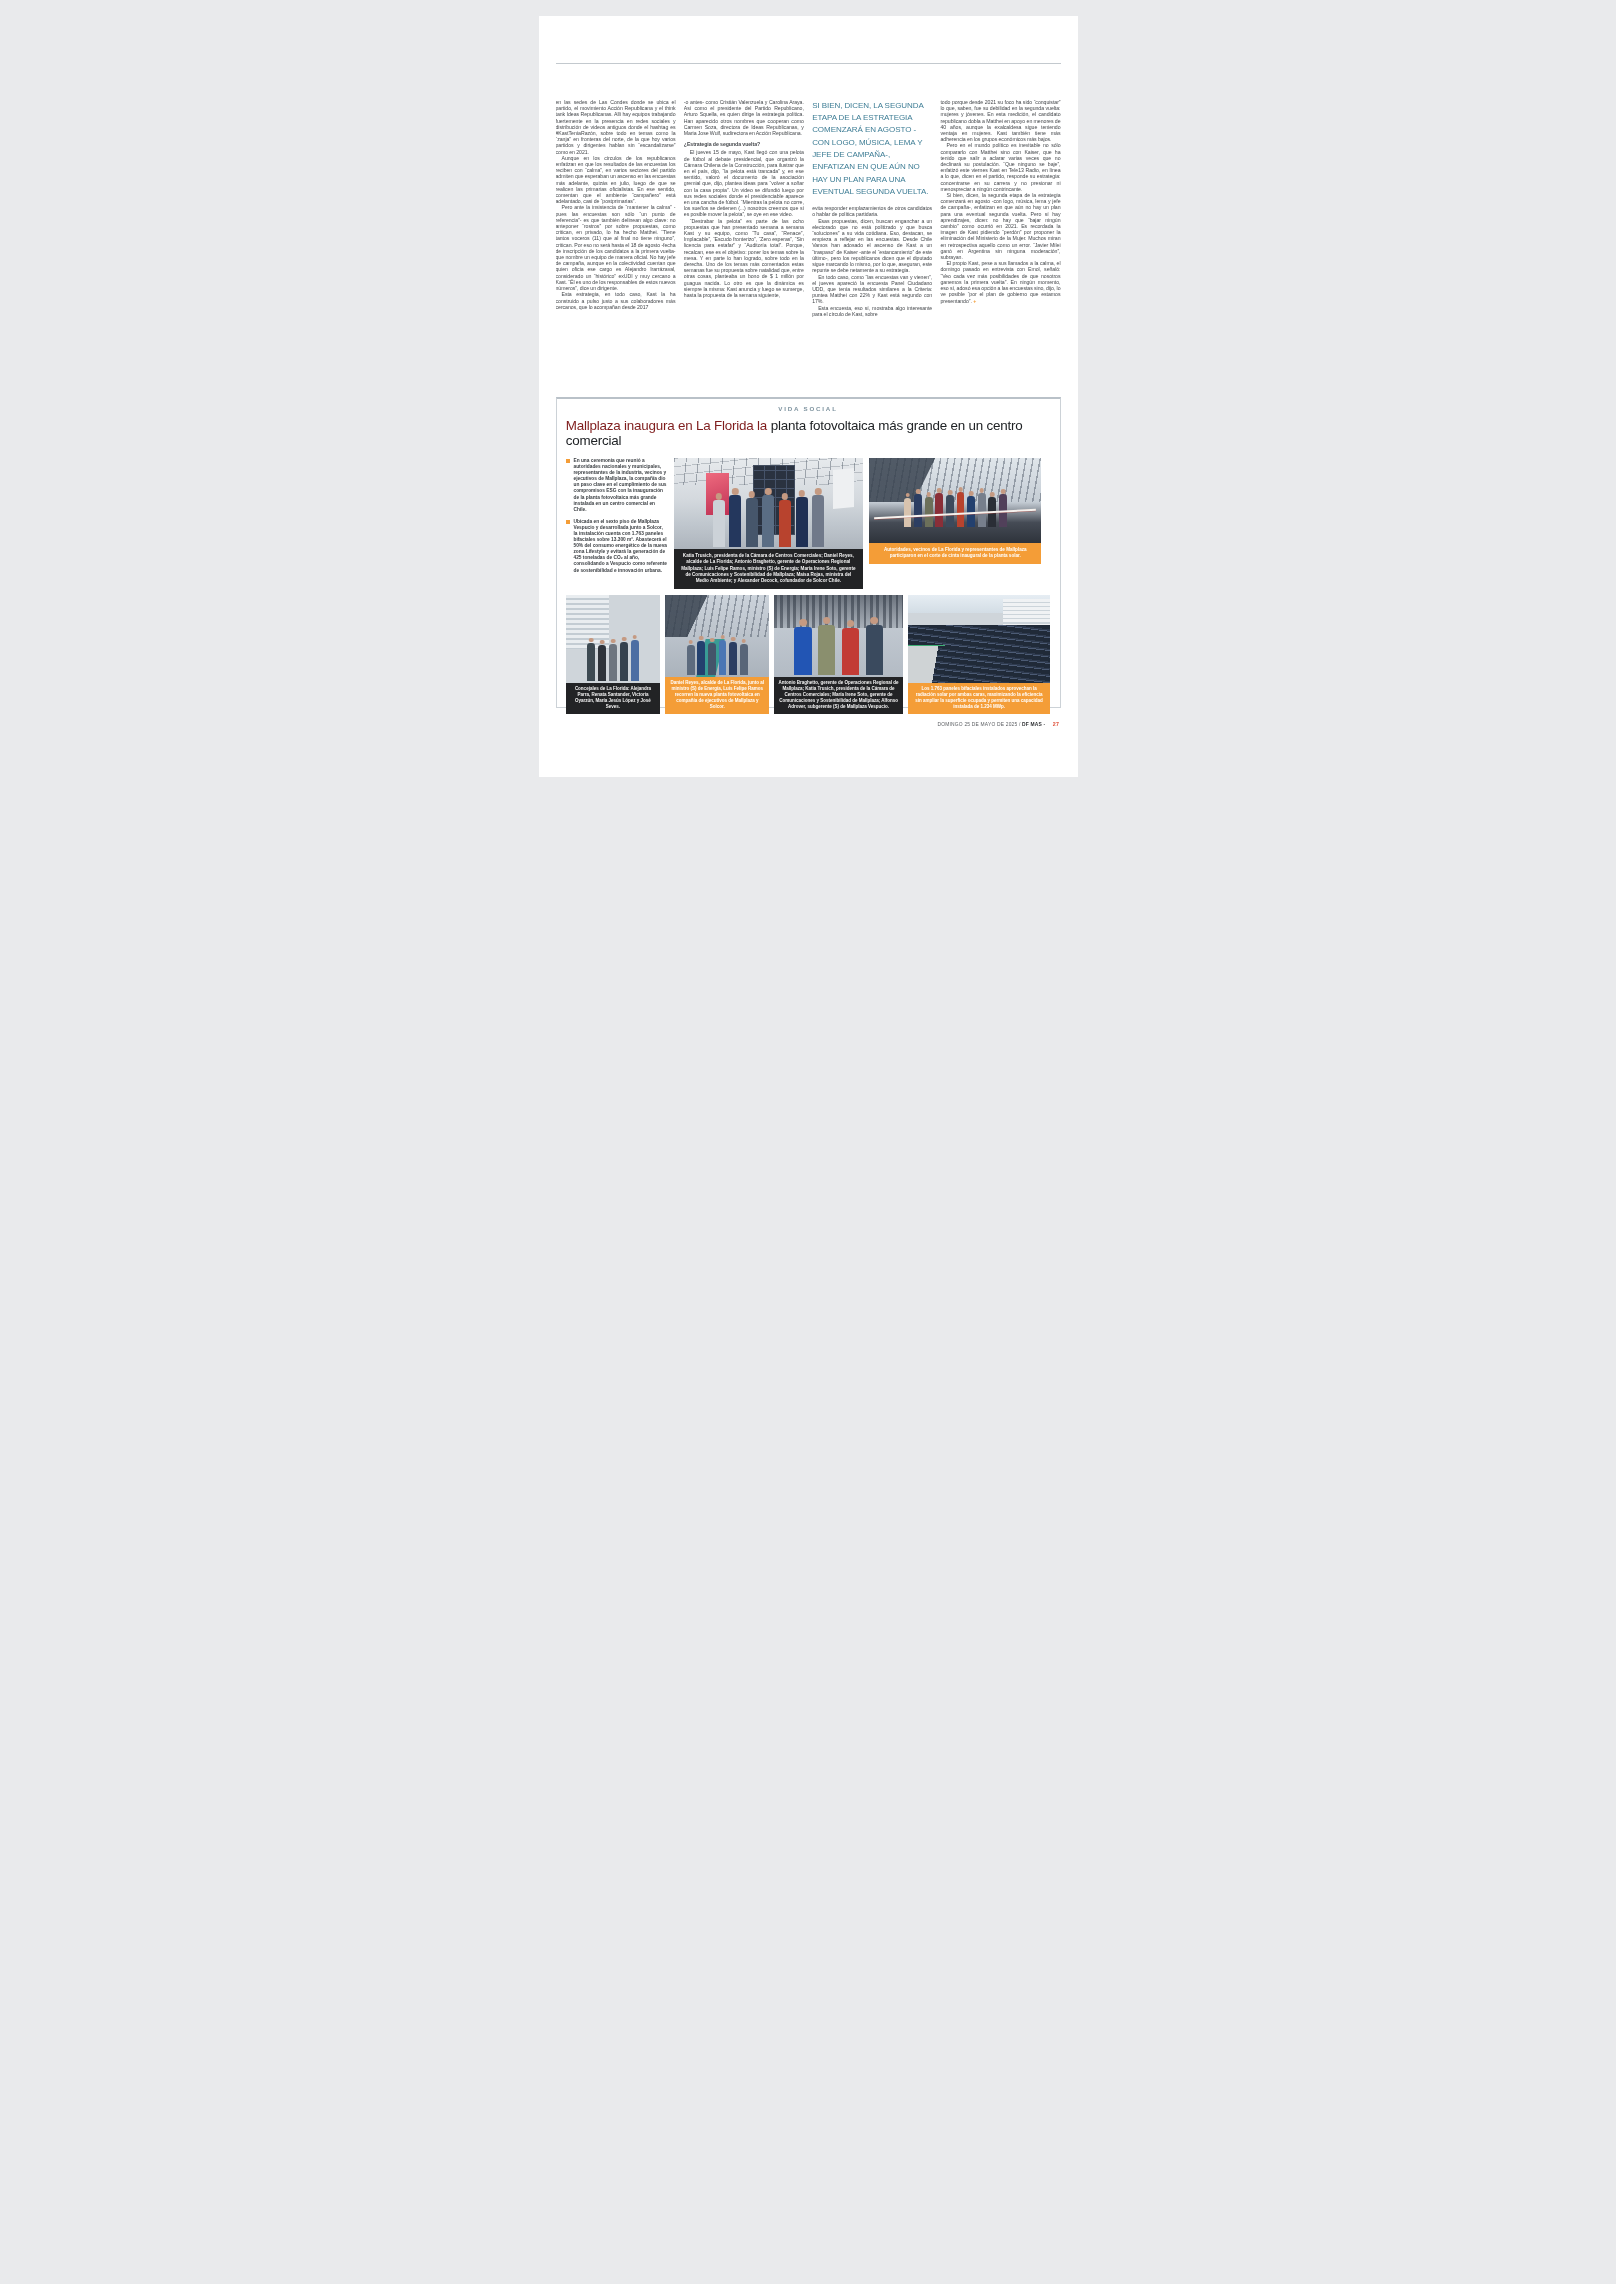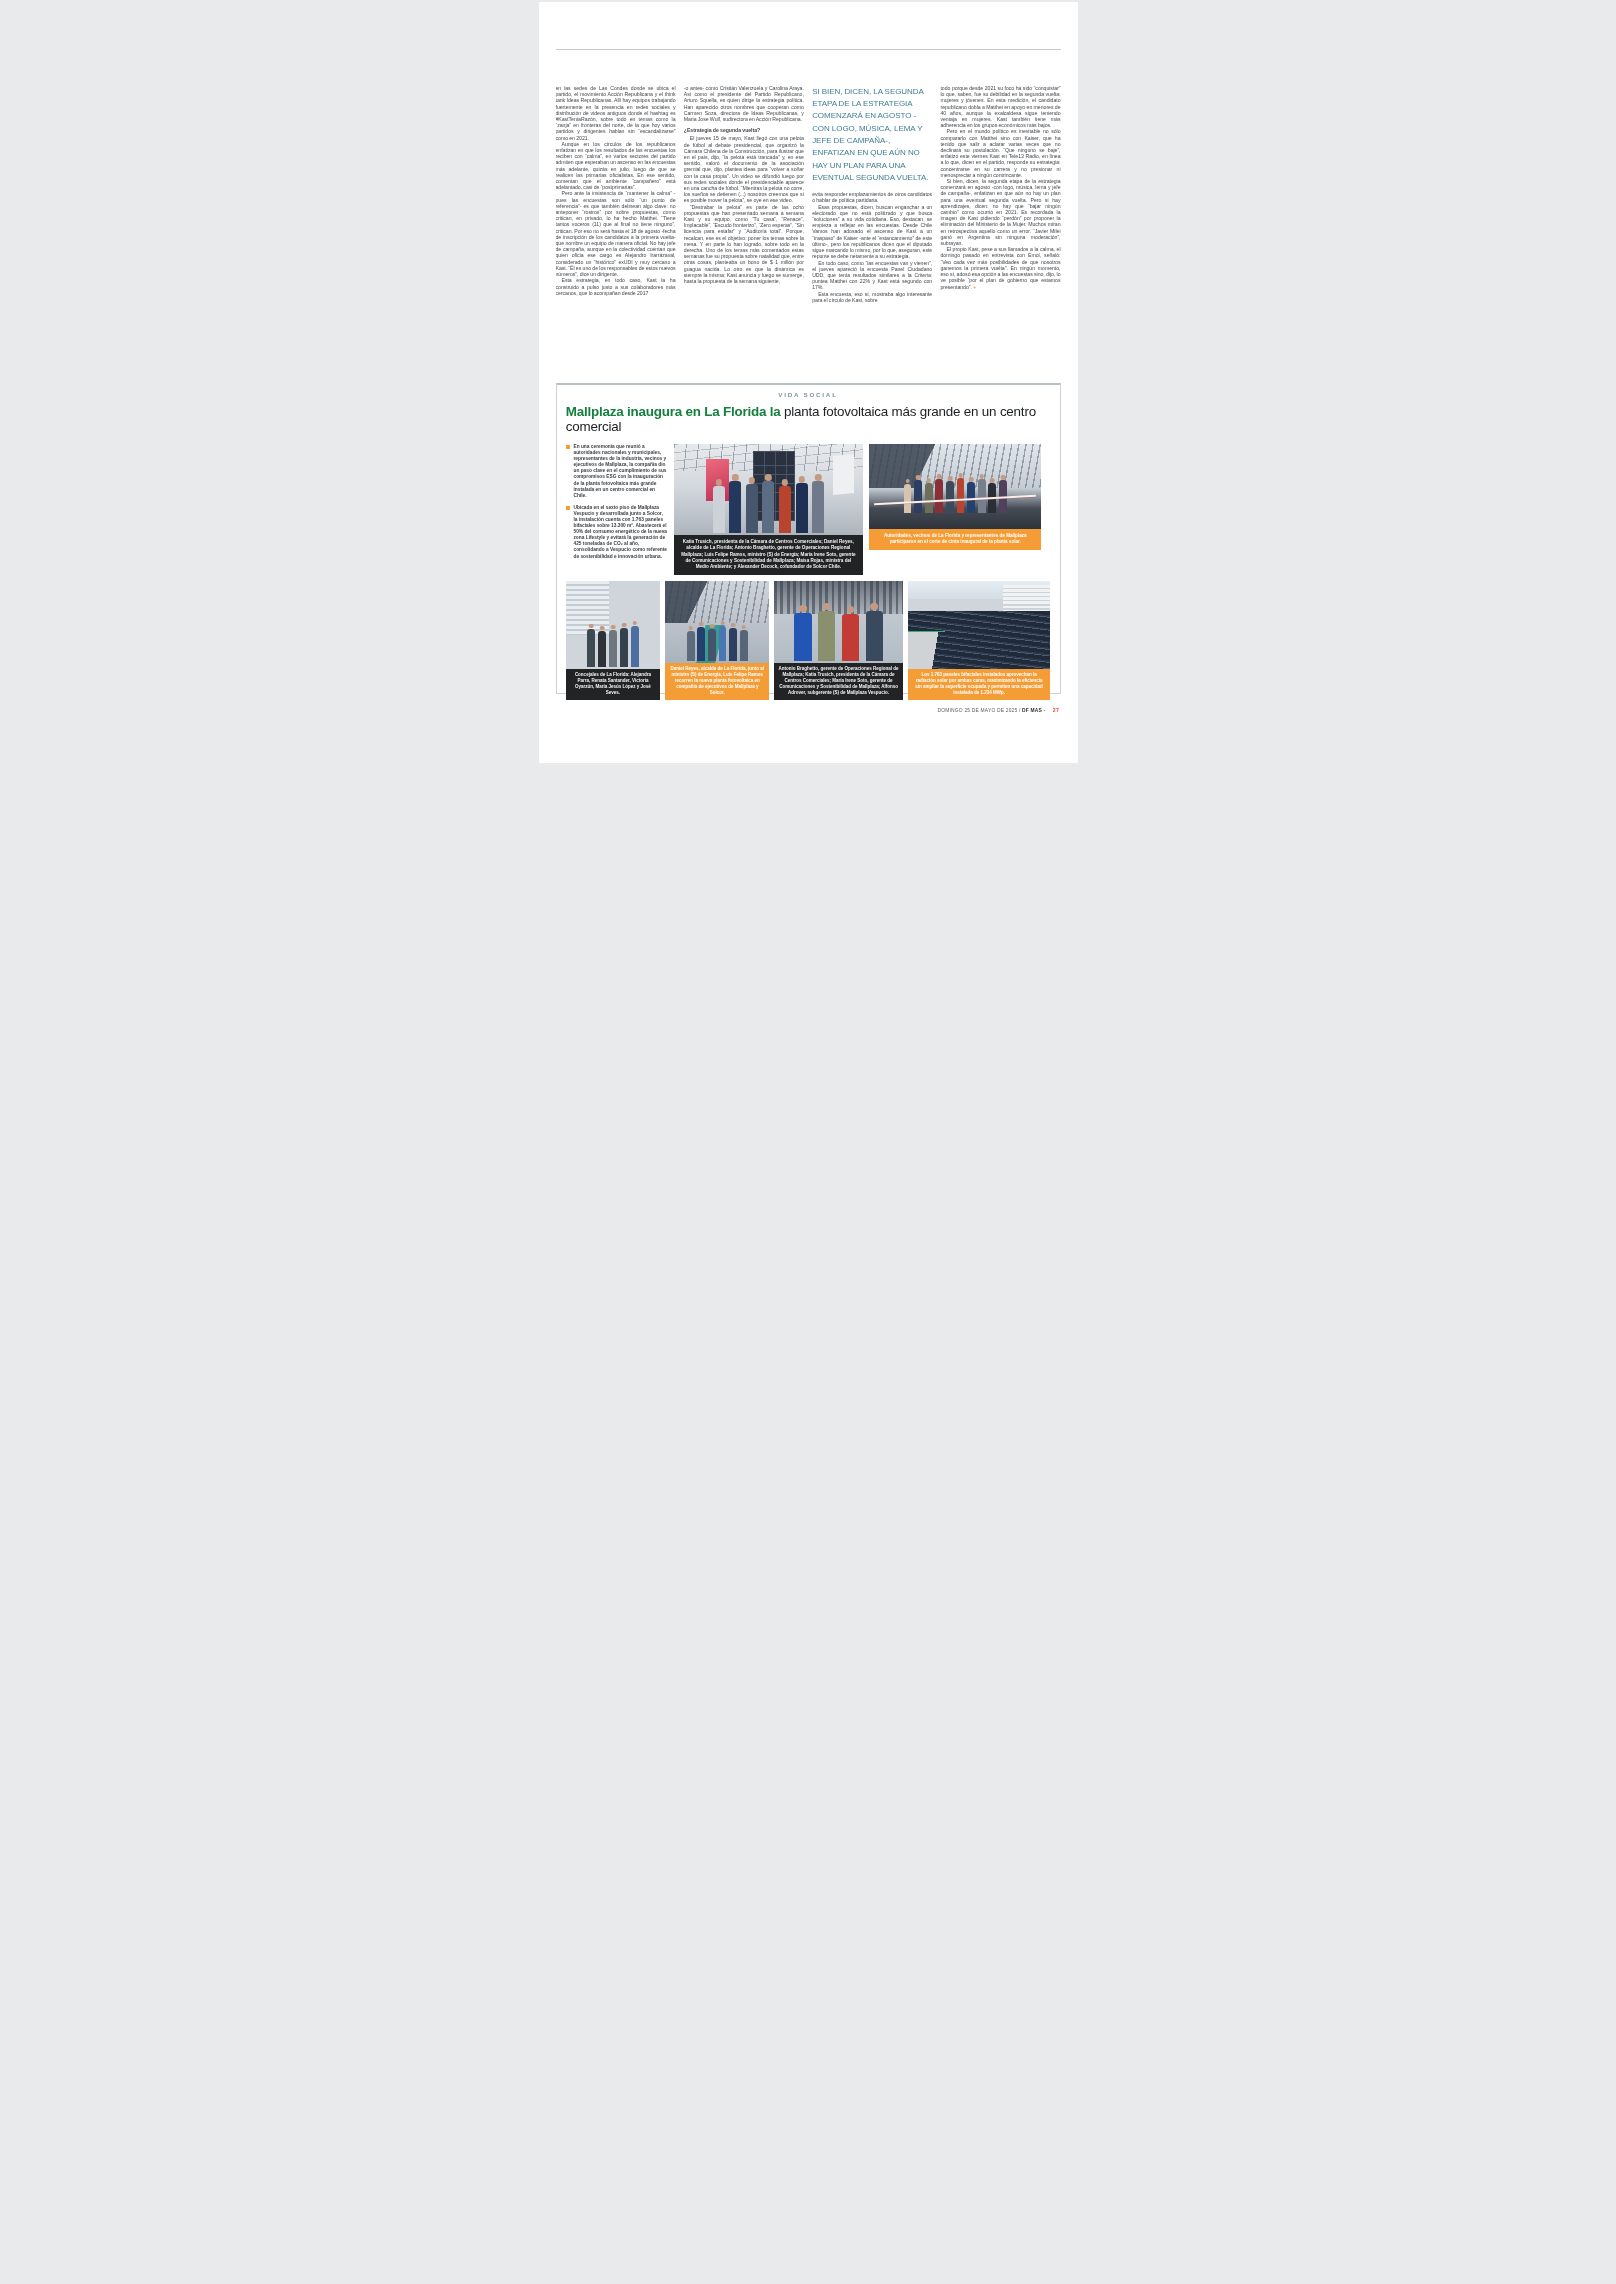--- a/index.html
+++ b/index.html
@@ -1,16 +1,16 @@
 <!DOCTYPE html>
 <html lang="es" style="font-size:7.4px"><head>
 <meta charset="utf-8">
 <style>
   html,body{margin:0;padding:0;background:#e9eaec;}
-  .page{position:relative;width:539px;height:761px;margin:2px auto;background:#ffffff;
+  .page{position:relative;width:539px;height:761px;margin:16px auto;background:#ffffff;
         font-family:"Liberation Sans",sans-serif;box-sizing:border-box;}
   .top-rule{position:absolute;top:47px;left:17px;right:17px;height:0.9px;background:#c3c9ce;}
 
   
   .article{position:absolute;top:83px;left:17px;right:17px;height:292px;overflow:hidden;
            display:grid;grid-template-columns:repeat(4,1fr);column-gap:8.3px;}
   .col{overflow:hidden;}
   .col p{margin:0;font-size:5.2px;line-height:6.2px;color:#45484c;text-align:justify;
          letter-spacing:-0.05px;word-spacing:-0.1px;}
   .col p.ind{text-indent:6px;}
@@ -21,21 +21,21 @@
              font-weight:400;}
   .plus-mark{color:#f49d37;font-weight:bold;}
 
   
   .social-box{position:absolute;top:381px;left:17px;right:17px;height:311px;box-sizing:border-box;
               border:0.7px solid #ccd2d7;border-top:2.3px solid #b9c1c8;padding:4.6px 9.2px 5.5px 9.2px;
               background:#fff;}
   .kicker{text-align:center;color:#7e939f;font-weight:bold;font-size:6.2px;letter-spacing:1.8px;
           margin-top:1.8px;}
   .headline{margin-top:7px;font-size:13.4px;line-height:14.7px;letter-spacing:-0.2px;}
-  .hl-a{color:#15803d;font-weight:bold;}
+  .hl-a{color:#7f1d1d;font-weight:normal;}
   .hl-b{color:#202326;font-weight:normal;}
 
   .row1{display:flex;gap:6.4px;margin-top:9.2px;align-items:flex-start;}
   .bullets{flex:0 0 21%;}
   .bullet{display:flex;gap:3.7px;margin-bottom:6px;}
   .sq{flex:none;width:4.1px;height:4.1px;background:#f49d37;margin-top:0.9px;}
   .bullet p{margin:0;font-size:4.8px;line-height:6.1px;color:#3b3f43;font-weight:600;
             text-align:left;}
   .card{display:flex;flex-direction:column;min-width:0;}
   .cardB{flex:0 0 39%;}

